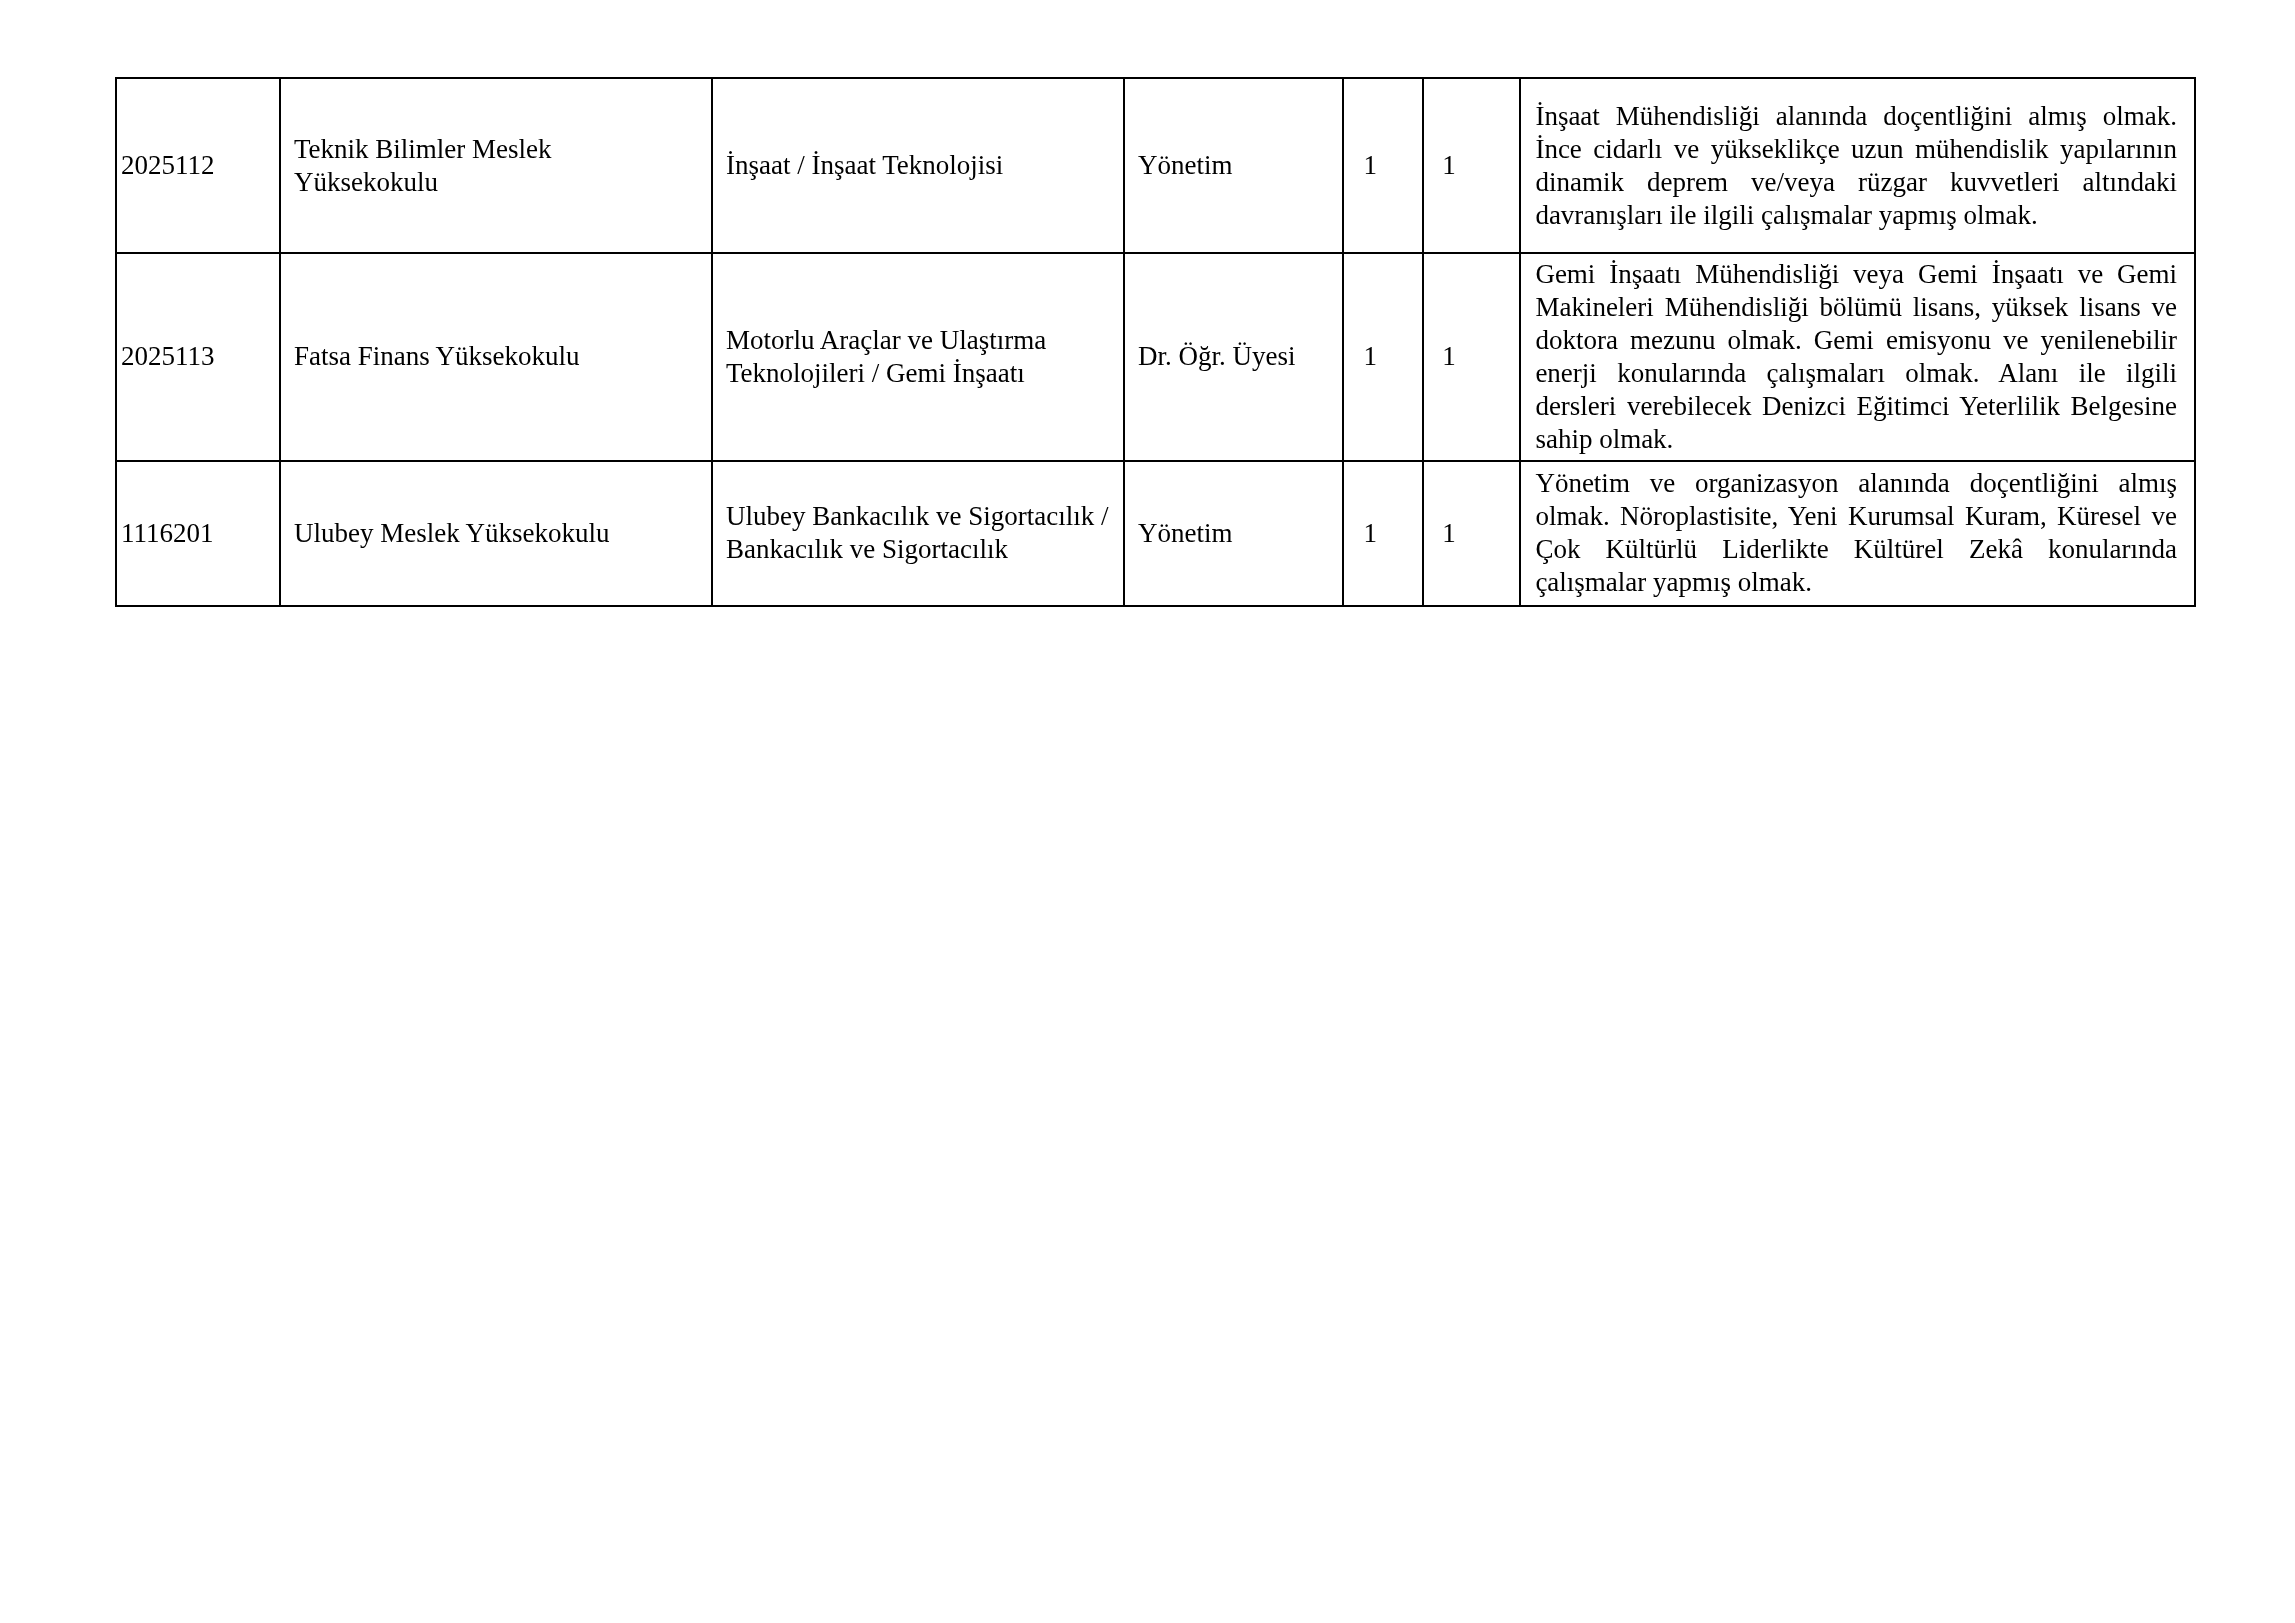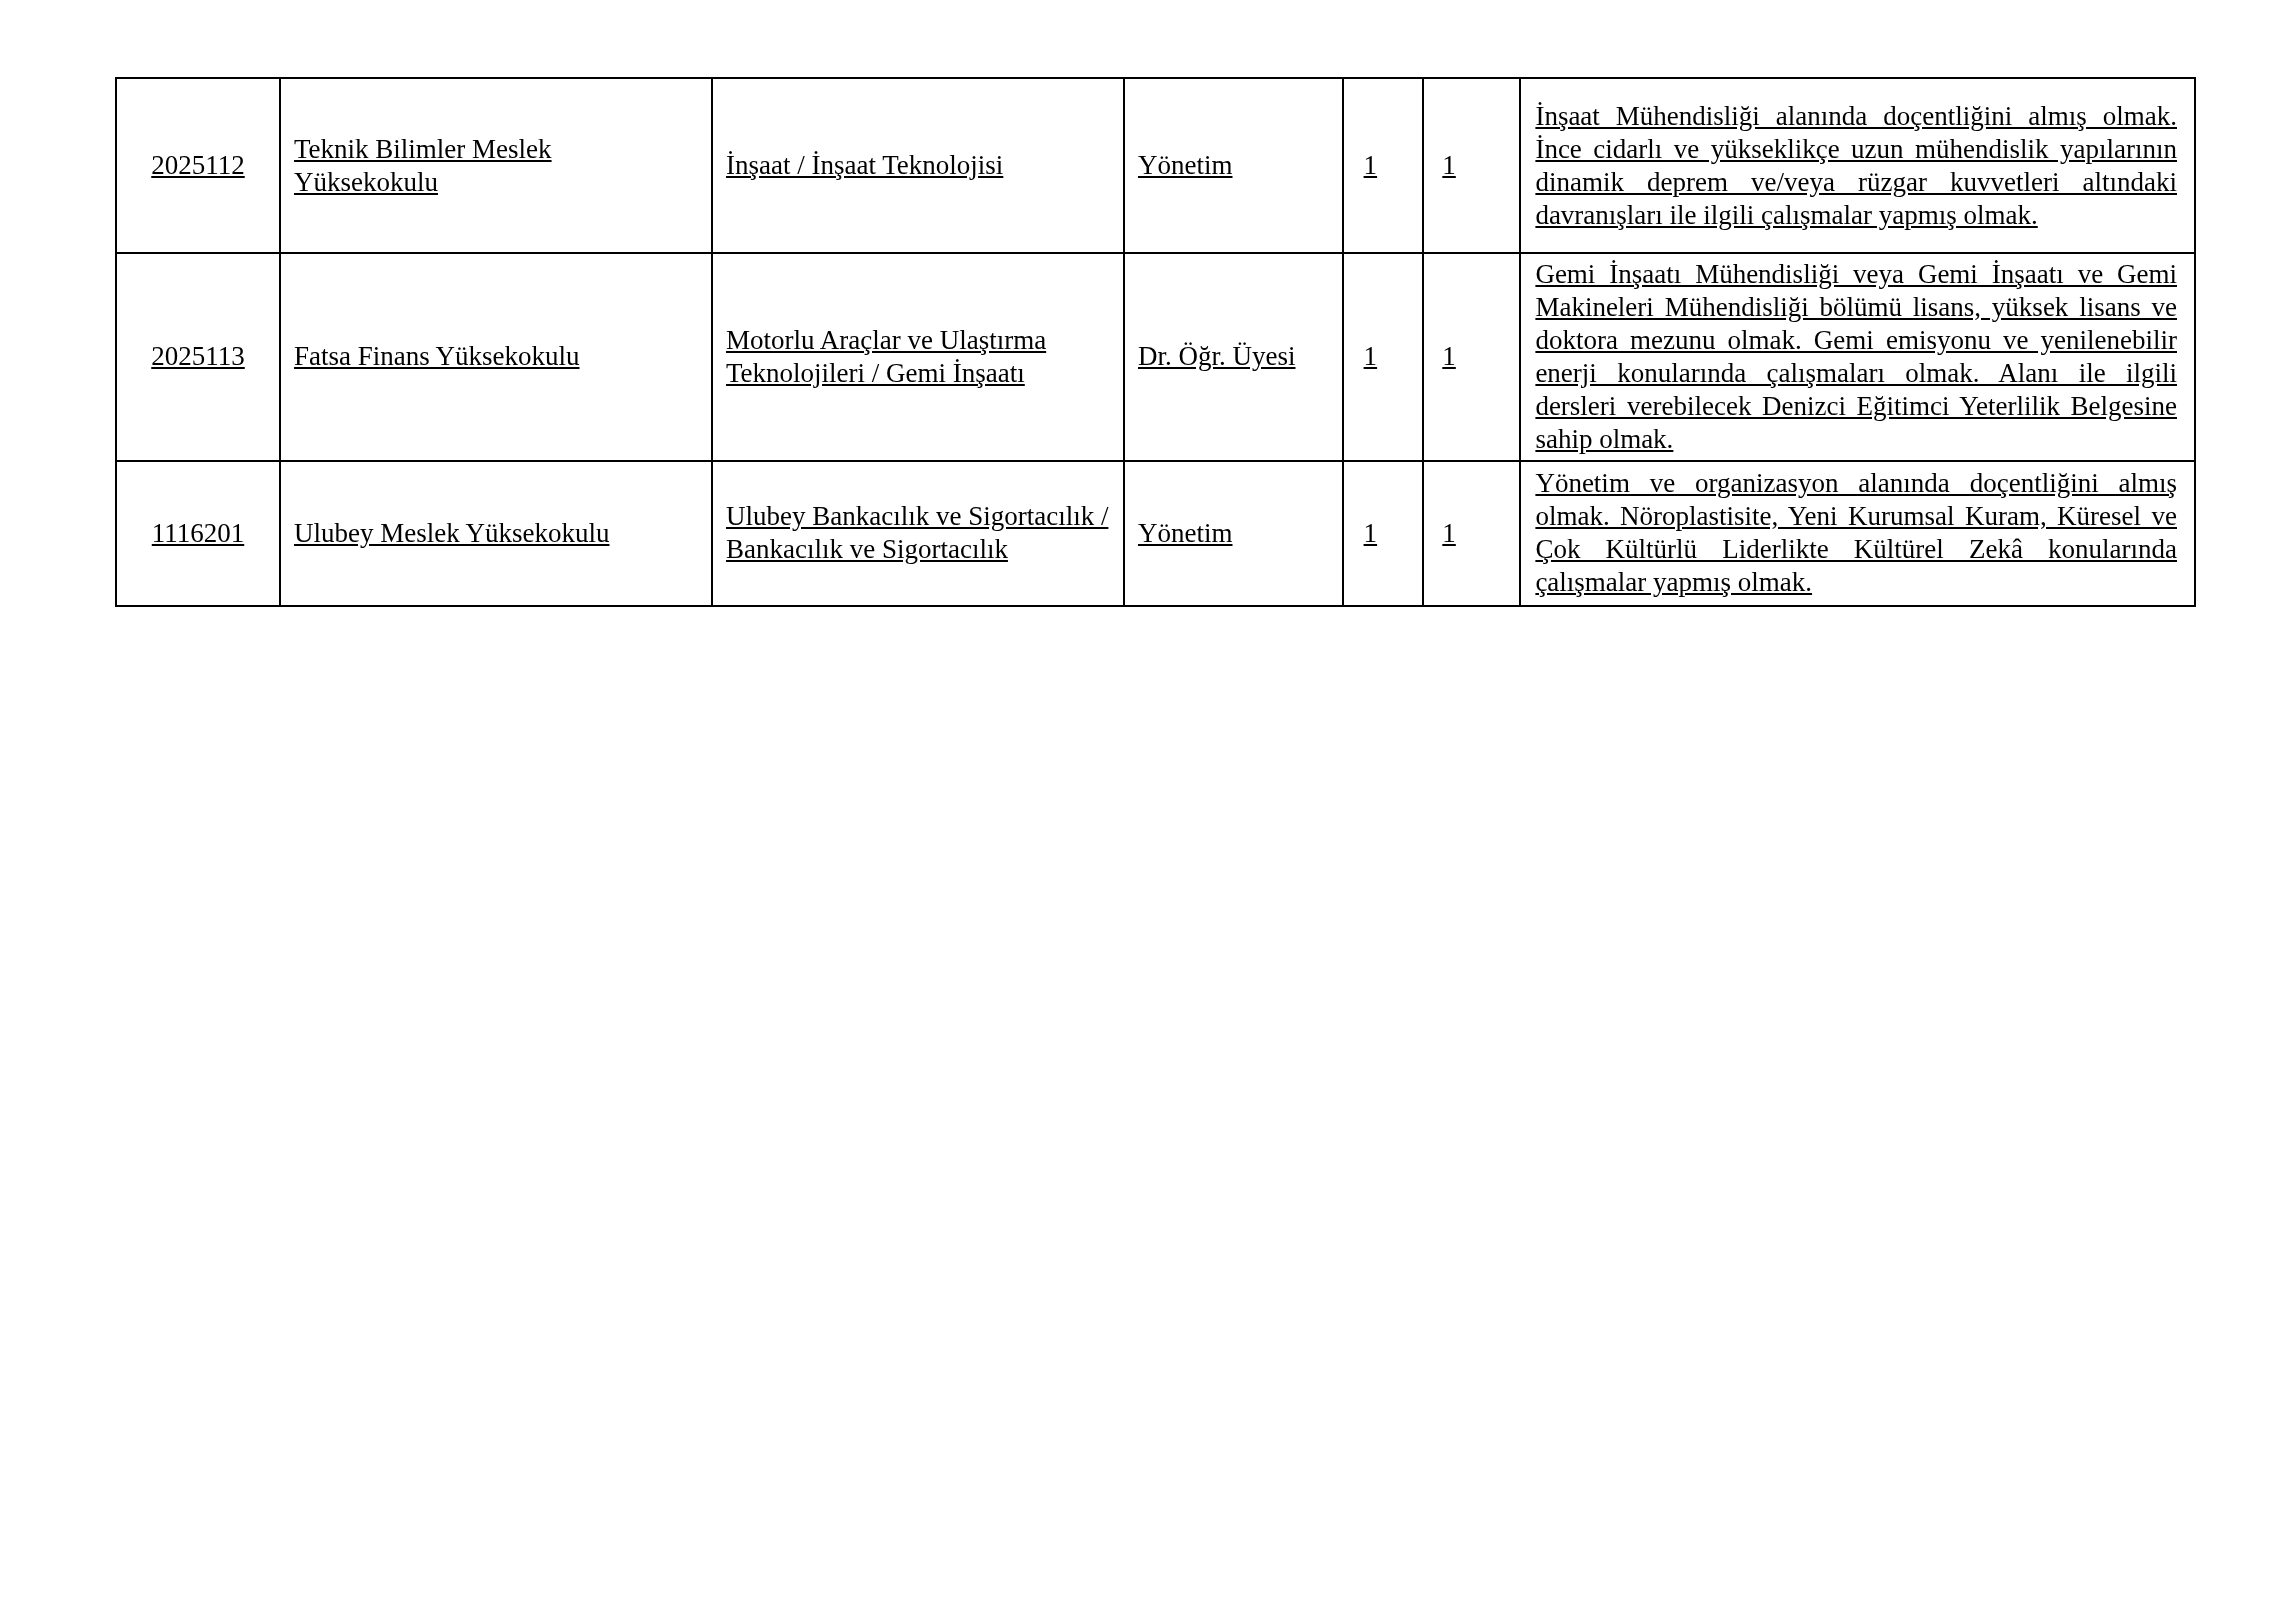--- a/index.html
+++ b/index.html
@@ -24,24 +24,23 @@
     border-collapse: collapse;
     table-layout: fixed;
   }
   table.doc-table td {
     border: 2.6px solid #000000;
     font-size: 27px;
     line-height: 33px;
     vertical-align: middle;
     overflow: hidden;
     word-spacing: normal;
-    text-decoration: underline;
   }
   td.cell-id {
-    text-align: center;
+    text-align: left;
     padding: 0 3.9px;
   }
   td.cell-unit,
   td.cell-dept,
   td.cell-title {
     text-align: left;
     padding: 3.9px 10.5px 3.9px 13px;
   }
   td.cell-count-a {
     text-align: left;

